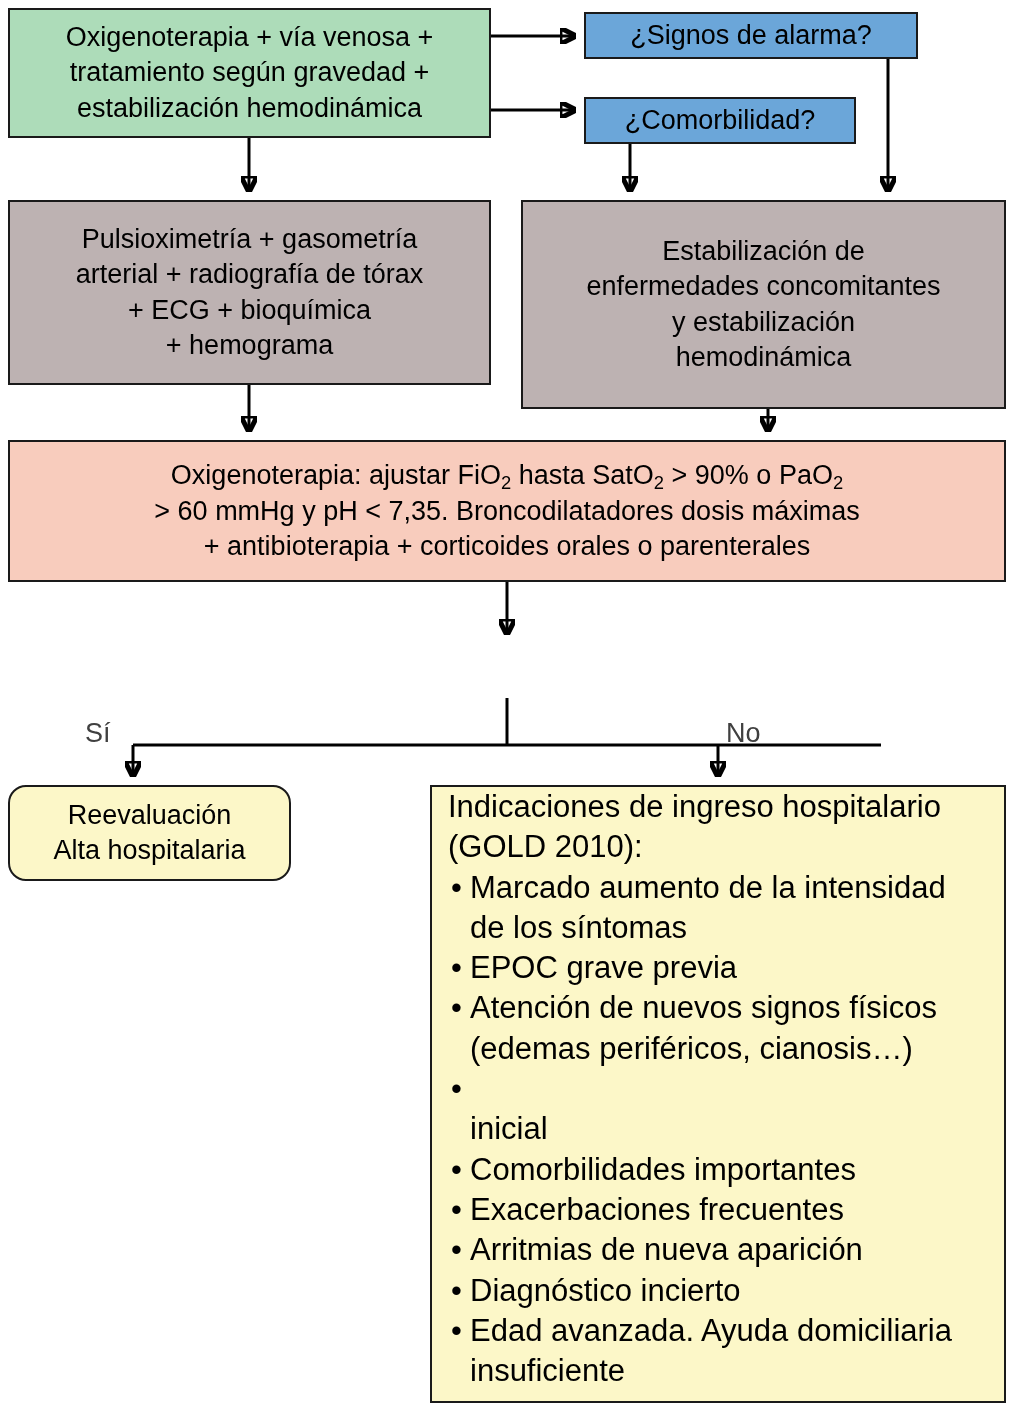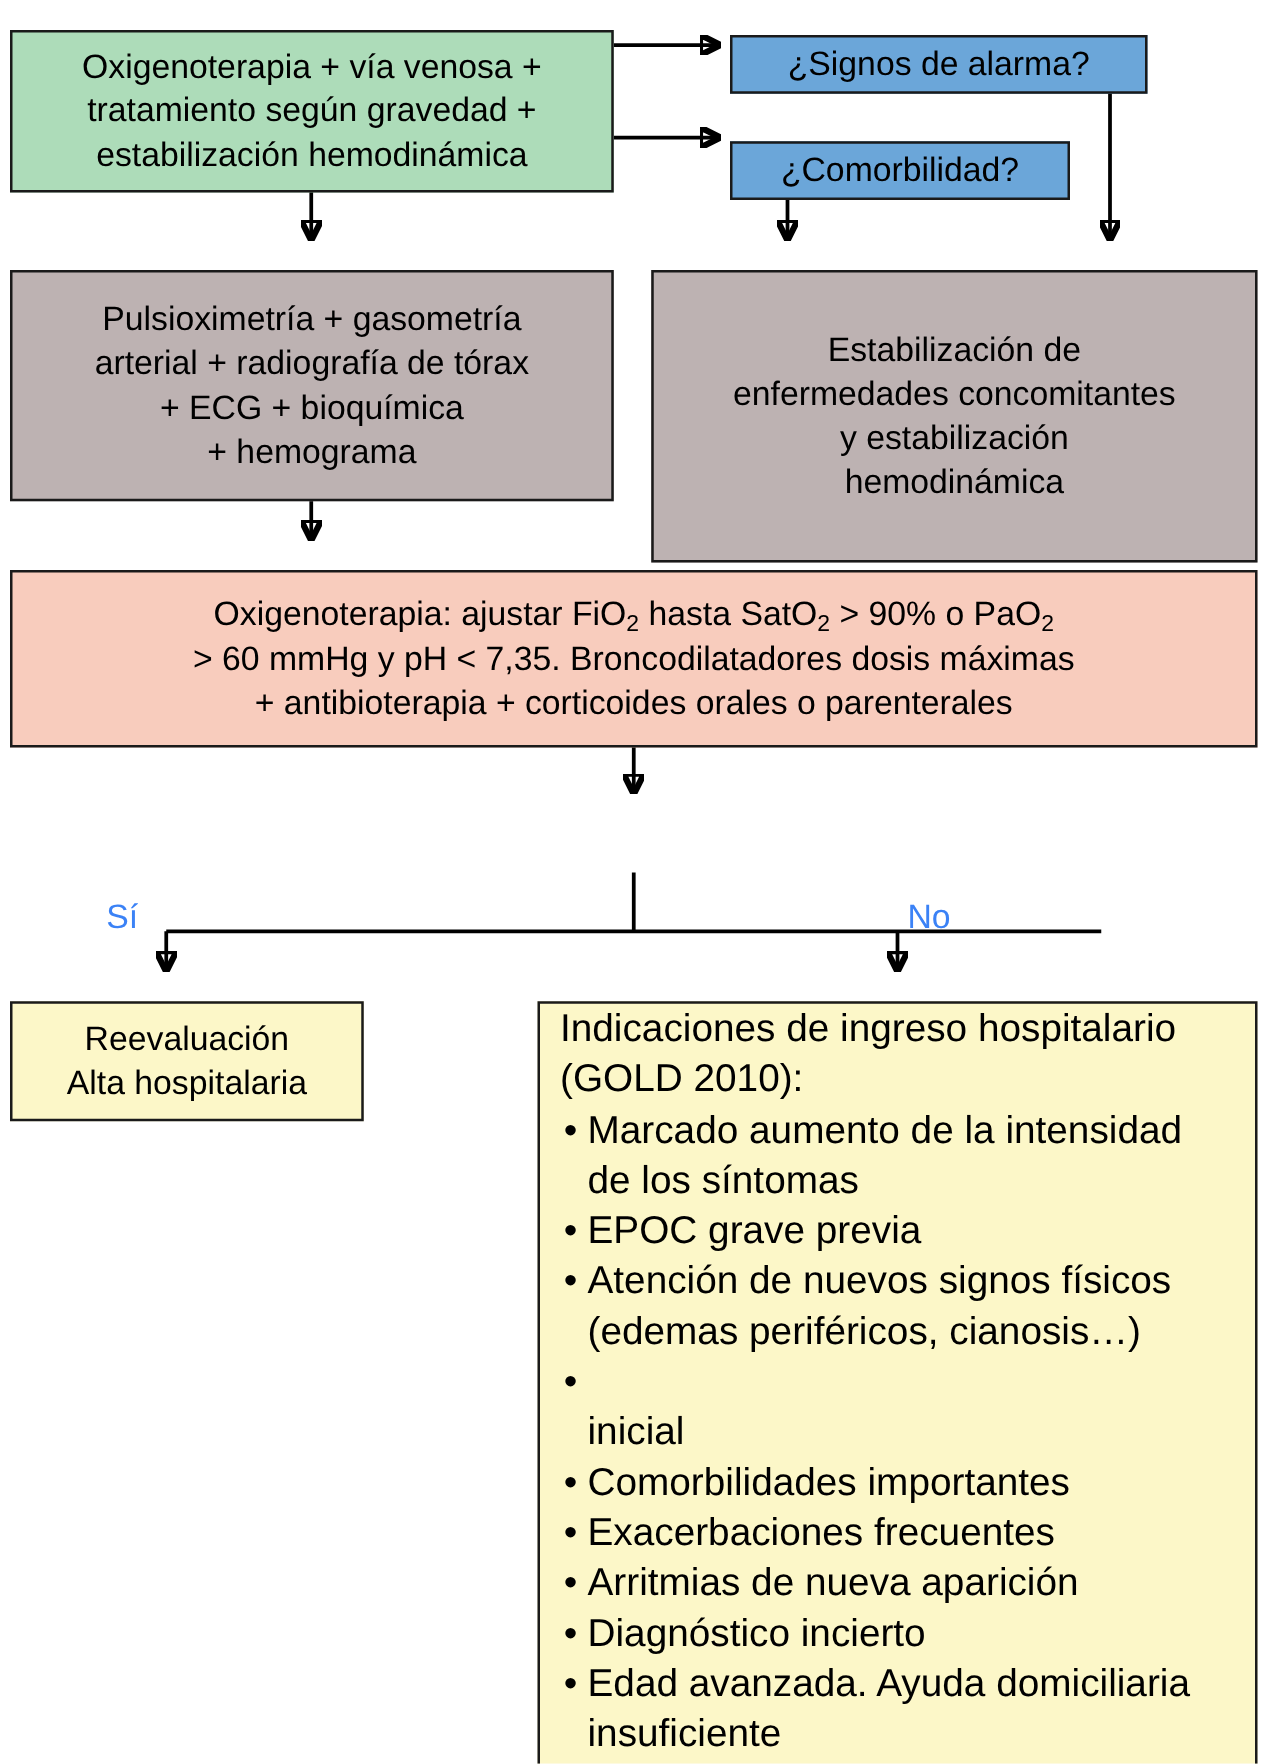--- a/index.html
+++ b/index.html
@@ -22,37 +22,36 @@
     box-sizing: border-box;
     border: 2px solid #1a1a1a;
     display: flex;
     flex-direction: column;
     align-items: center;
     justify-content: center;
     text-align: center;
     color: #000000;
     line-height: 1.30;
     padding: 6px 10px;
-    margin-top: 16px;
   }
   .node .line { display: block; white-space: nowrap; }
   .green  { background: #addcb9; }
   .blue   { background: #6ba6d9; }
   .gray   { background: #bdb2b2; }
   .salmon { background: #f8ccbd; }
   .yellow { background: #fcf7c8; }
 
   #n-initial { left: 8px;  top: 8px;   width: 483px; height: 130px; font-size: 27px; }
   #n-alarma  { left: 584px; top: 12px;  width: 334px; height: 47px;  font-size: 27px; align-items: center; }
   #n-comorb  { left: 584px; top: 97px;  width: 272px; height: 47px;  font-size: 27px; }
   #n-pruebas { left: 8px;  top: 200px; width: 483px; height: 185px; font-size: 27px; }
-  #n-estabcon{ left: 521px; top: 200px; width: 485px; height: 234px; font-size: 27px; }
+  #n-estabcon{ left: 521px; top: 200px; width: 485px; height: 209px; font-size: 27px; }
   #n-oxi     { left: 8px;  top: 440px; width: 998px; height: 142px; font-size: 27px; }
   #n-estab   { left: 340px; top: 643px; width: 334px; height: 55px;  font-size: 27px; }
-  #n-reeval  { left: 8px;  top: 785px; width: 283px; height: 96px;  font-size: 27px; }
+  #n-reeval  { left: 8px;  top: 785px; width: 283px; height: 96px;  font-size: 27px; border-radius: 18px; }
 
   #n-ingreso {
     left: 430px; top: 785px; width: 576px; height: 618px;
     font-size: 31px;
     align-items: flex-start;
     justify-content: flex-start;
     text-align: left;
     padding: 0 16px;
   }
   #n-ingreso .hdr { display: block; }
@@ -70,21 +69,21 @@
   }
   #n-ingreso li::before {
     content: "\2022";
     position: absolute;
     left: 3px;
     top: 0;
   }
   .lbl {
     position: absolute;
     font-size: 27px;
-    color: #3b82f6;
+    color: #404040;
     white-space: nowrap;
   }
   #lbl-si { left: 85px; top: 718px; }
   #lbl-no { left: 726px; top: 718px; }
 
   svg.arrows {
     position: absolute;
     left: 0; top: 0;
     width: 1014px; height: 1411px;
     overflow: visible;

